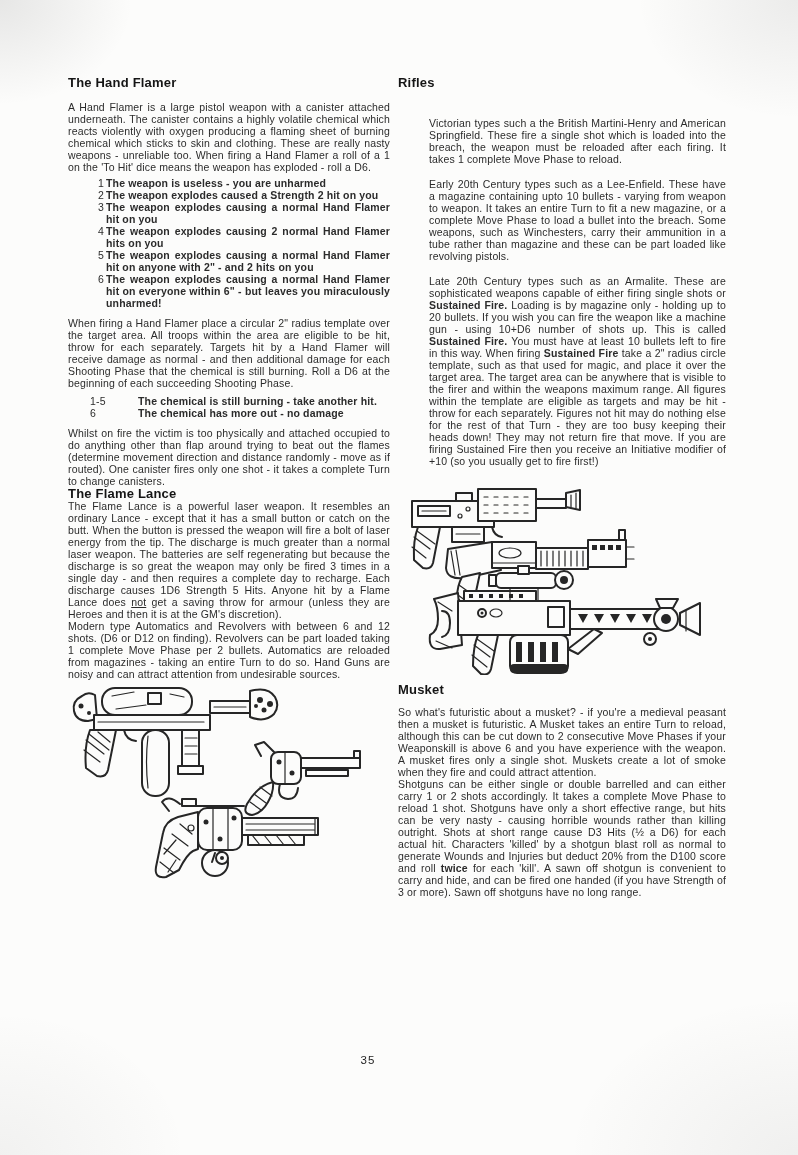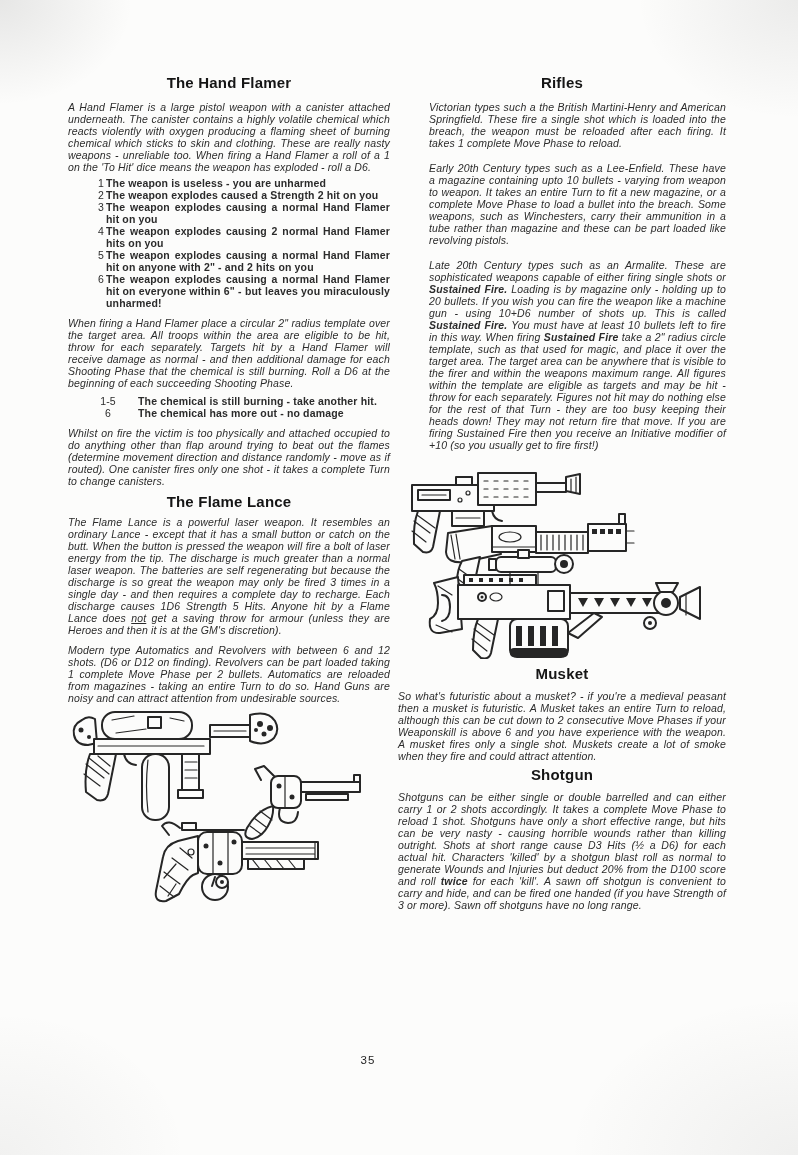--- a/index.html
+++ b/index.html
@@ -10,29 +10,29 @@
     background:
       radial-gradient(190px 150px at 0% 0%, rgba(40,40,40,0.10), transparent 70%),
       radial-gradient(230px 170px at 100% 0%, rgba(40,40,40,0.08), transparent 70%),
       radial-gradient(320px 220px at 100% 100%, rgba(40,40,40,0.06), transparent 72%),
       radial-gradient(260px 200px at 0% 100%, rgba(40,40,40,0.05), transparent 72%),
       linear-gradient(#fcfcfb,#fcfcfb);
   }
   .col{position:absolute;top:76px;font-size:10.5px;line-height:12px;letter-spacing:0.15px;}
   .col.left{left:68px;width:322px;}
   .col.right{left:398px;width:328px;}
-  h3{font-size:15px;line-height:13px;margin:0;color:#151515;letter-spacing:0.2px;text-align:center;}
-  p{margin:0;text-align:justify;font-style:italic;}
+  h3{font-size:13px;line-height:13px;margin:0;color:#151515;letter-spacing:0.2px;}
+  p{margin:0;text-align:justify;}
   .mb12{margin-bottom:12px;} .mt2{margin-top:2px;} .mt4{margin-top:4px;}
-  .mt6{margin-top:6px;} .mt8{margin-top:8px;} .mt10{margin-top:8px;}
-  .mt12{margin-top:12px;} .mt13{margin-top:13px;} .mb10{margin-bottom:10px;}
+  .mt6{margin-top:6px;} .mt8{margin-top:8px;} .mt10{margin-top:0;}
+  .mt12{margin-top:28px;} .mt13{margin-top:13px;} .mb10{margin-bottom:10px;}
   .roll-row{display:flex;align-items:flex-start;}
   .roll-row .n{flex:0 0 38px;padding-left:30px;box-sizing:border-box;}
   .roll-row .t{flex:1;text-align:justify;font-weight:bold;}
-  .burn-row .n{flex:0 0 36px;padding-left:22px;text-align:center;box-sizing:content-box;width:14px;flex-basis:auto;}
+  .burn-row .n{flex:0 0 36px;padding-left:22px;text-align:left;box-sizing:content-box;width:14px;flex-basis:auto;}
   .burn-row .n{flex:0 0 36px;}
   .burn-row .t{padding-left:12px;}
   .indent{margin-left:31px;}
   .sketch{display:block;}
   .pageno{position:absolute;left:0;top:1054px;width:736px;text-align:center;
     font-size:11.5px;color:#222;letter-spacing:1px;}
   svg{stroke:#262626;fill:none;stroke-width:2;stroke-linejoin:round;stroke-linecap:round;}
   svg .fw{fill:#fcfcfb;}
   svg .fd{fill:#262626;stroke:none;}
   svg .thin{stroke-width:1.2;}
@@ -238,18 +238,17 @@
           <circle class="fd" cx="268" cy="144" r="5"></circle>
         <path class="fw" d="M258 124 h22 l-5 9 h-13 z"></path>
         <path class="fw" d="M282 138 l20 -10 v32 l-20 -10 z"></path>
         <path class="thin" d="M288 136 v20"></path>
       </g>
     </svg>
 
     <h3 class="mt8 mb10">Musket</h3>
     <p>So what's futuristic about a musket? - if you're a medieval peasant then a musket is futuristic. A Musket takes an entire Turn to reload, although this can be cut down to 2 consecutive Move Phases if your Weaponskill is above 6 and you have experience with the weapon. A musket fires only a single shot. Muskets create a lot of smoke when they fire and could attract attention.</p>
 
-    <h3 class="mt6 mb10">Shotgun</h3>
     <p><span>Shotguns can be either single or double barrelled and can either carry 1 or 2 shots accordingly. It takes a complete Move Phase to reload 1 shot. Shotguns have only a short effective range, but hits can be very nasty - causing horrible wounds rather than killing outright. Shots at short range cause D3 Hits (½ a D6) for each actual hit. Characters 'killed' by a shotgun blast roll as normal to generate Wounds and Injuries but deduct 20% from the D100 score and roll </span><span style="font-weight: bold;">twice</span><span> for each 'kill'.  A sawn off shotgun is convenient to carry and hide, and can be fired one handed (if you have Strength of 3 or more).  Sawn off shotguns have no long range.</span></p>
   </div>
 
   <div class="pageno">35</div>
 </div>
 
 </body></html>

